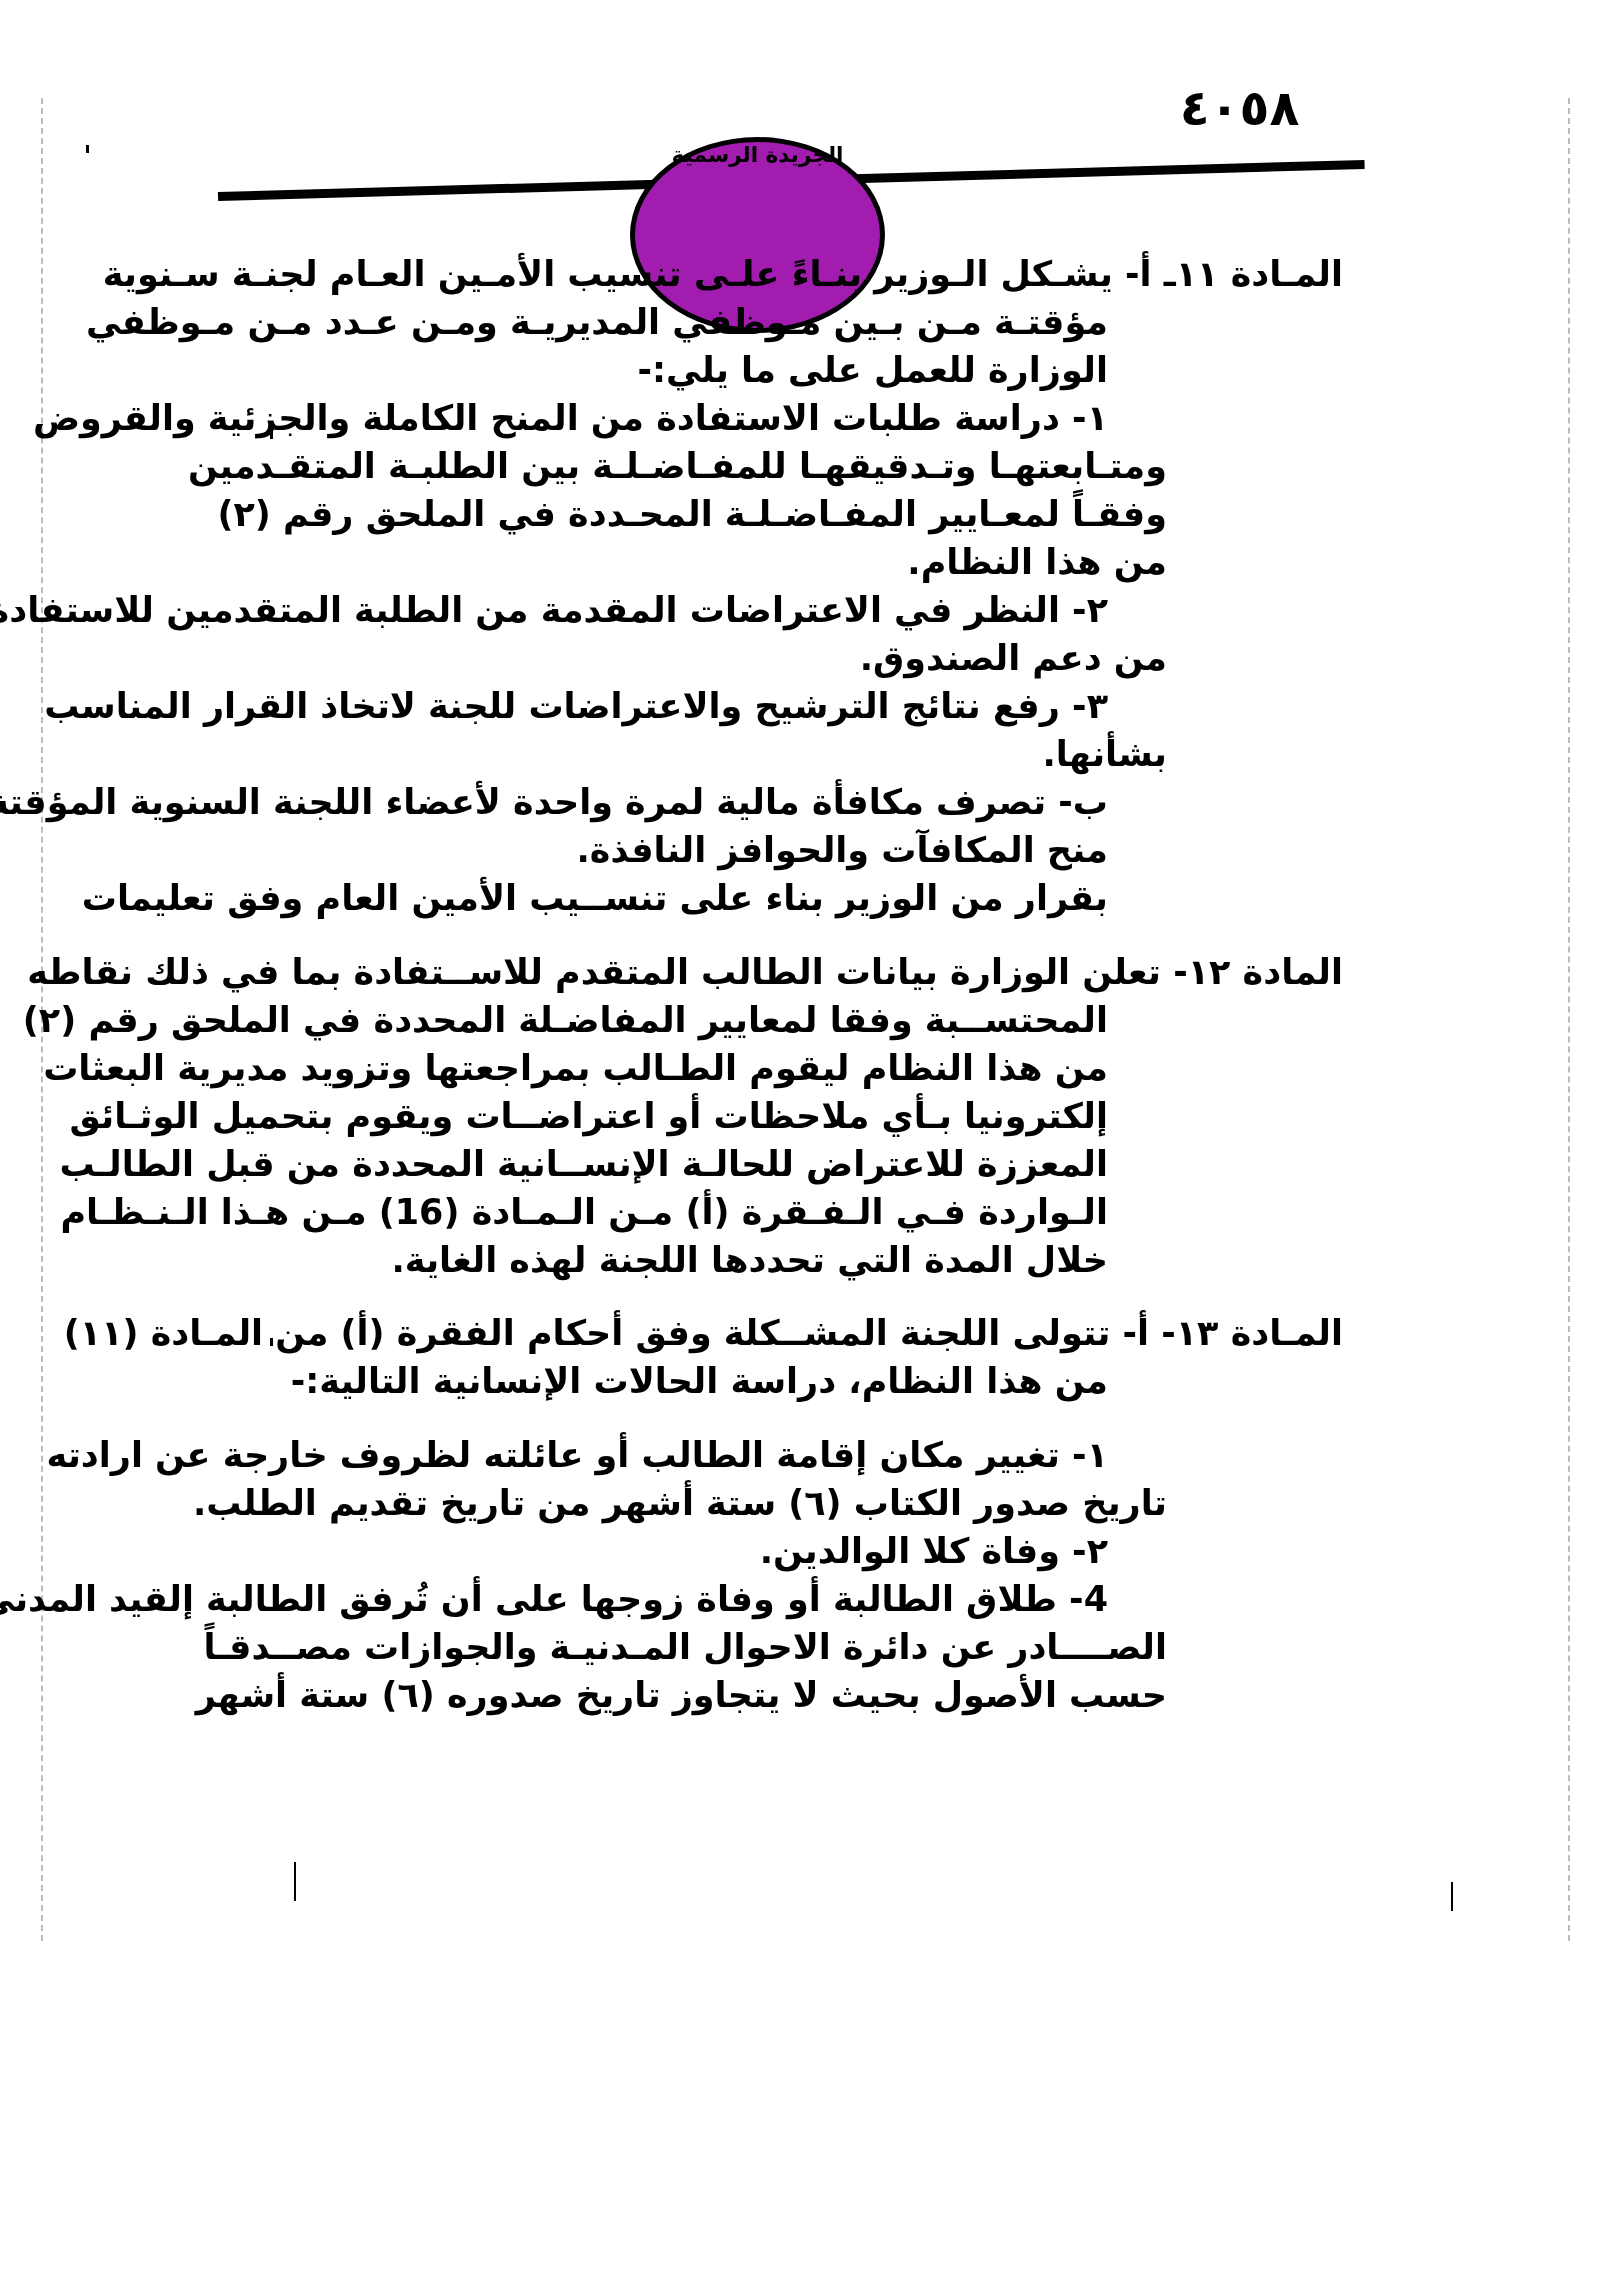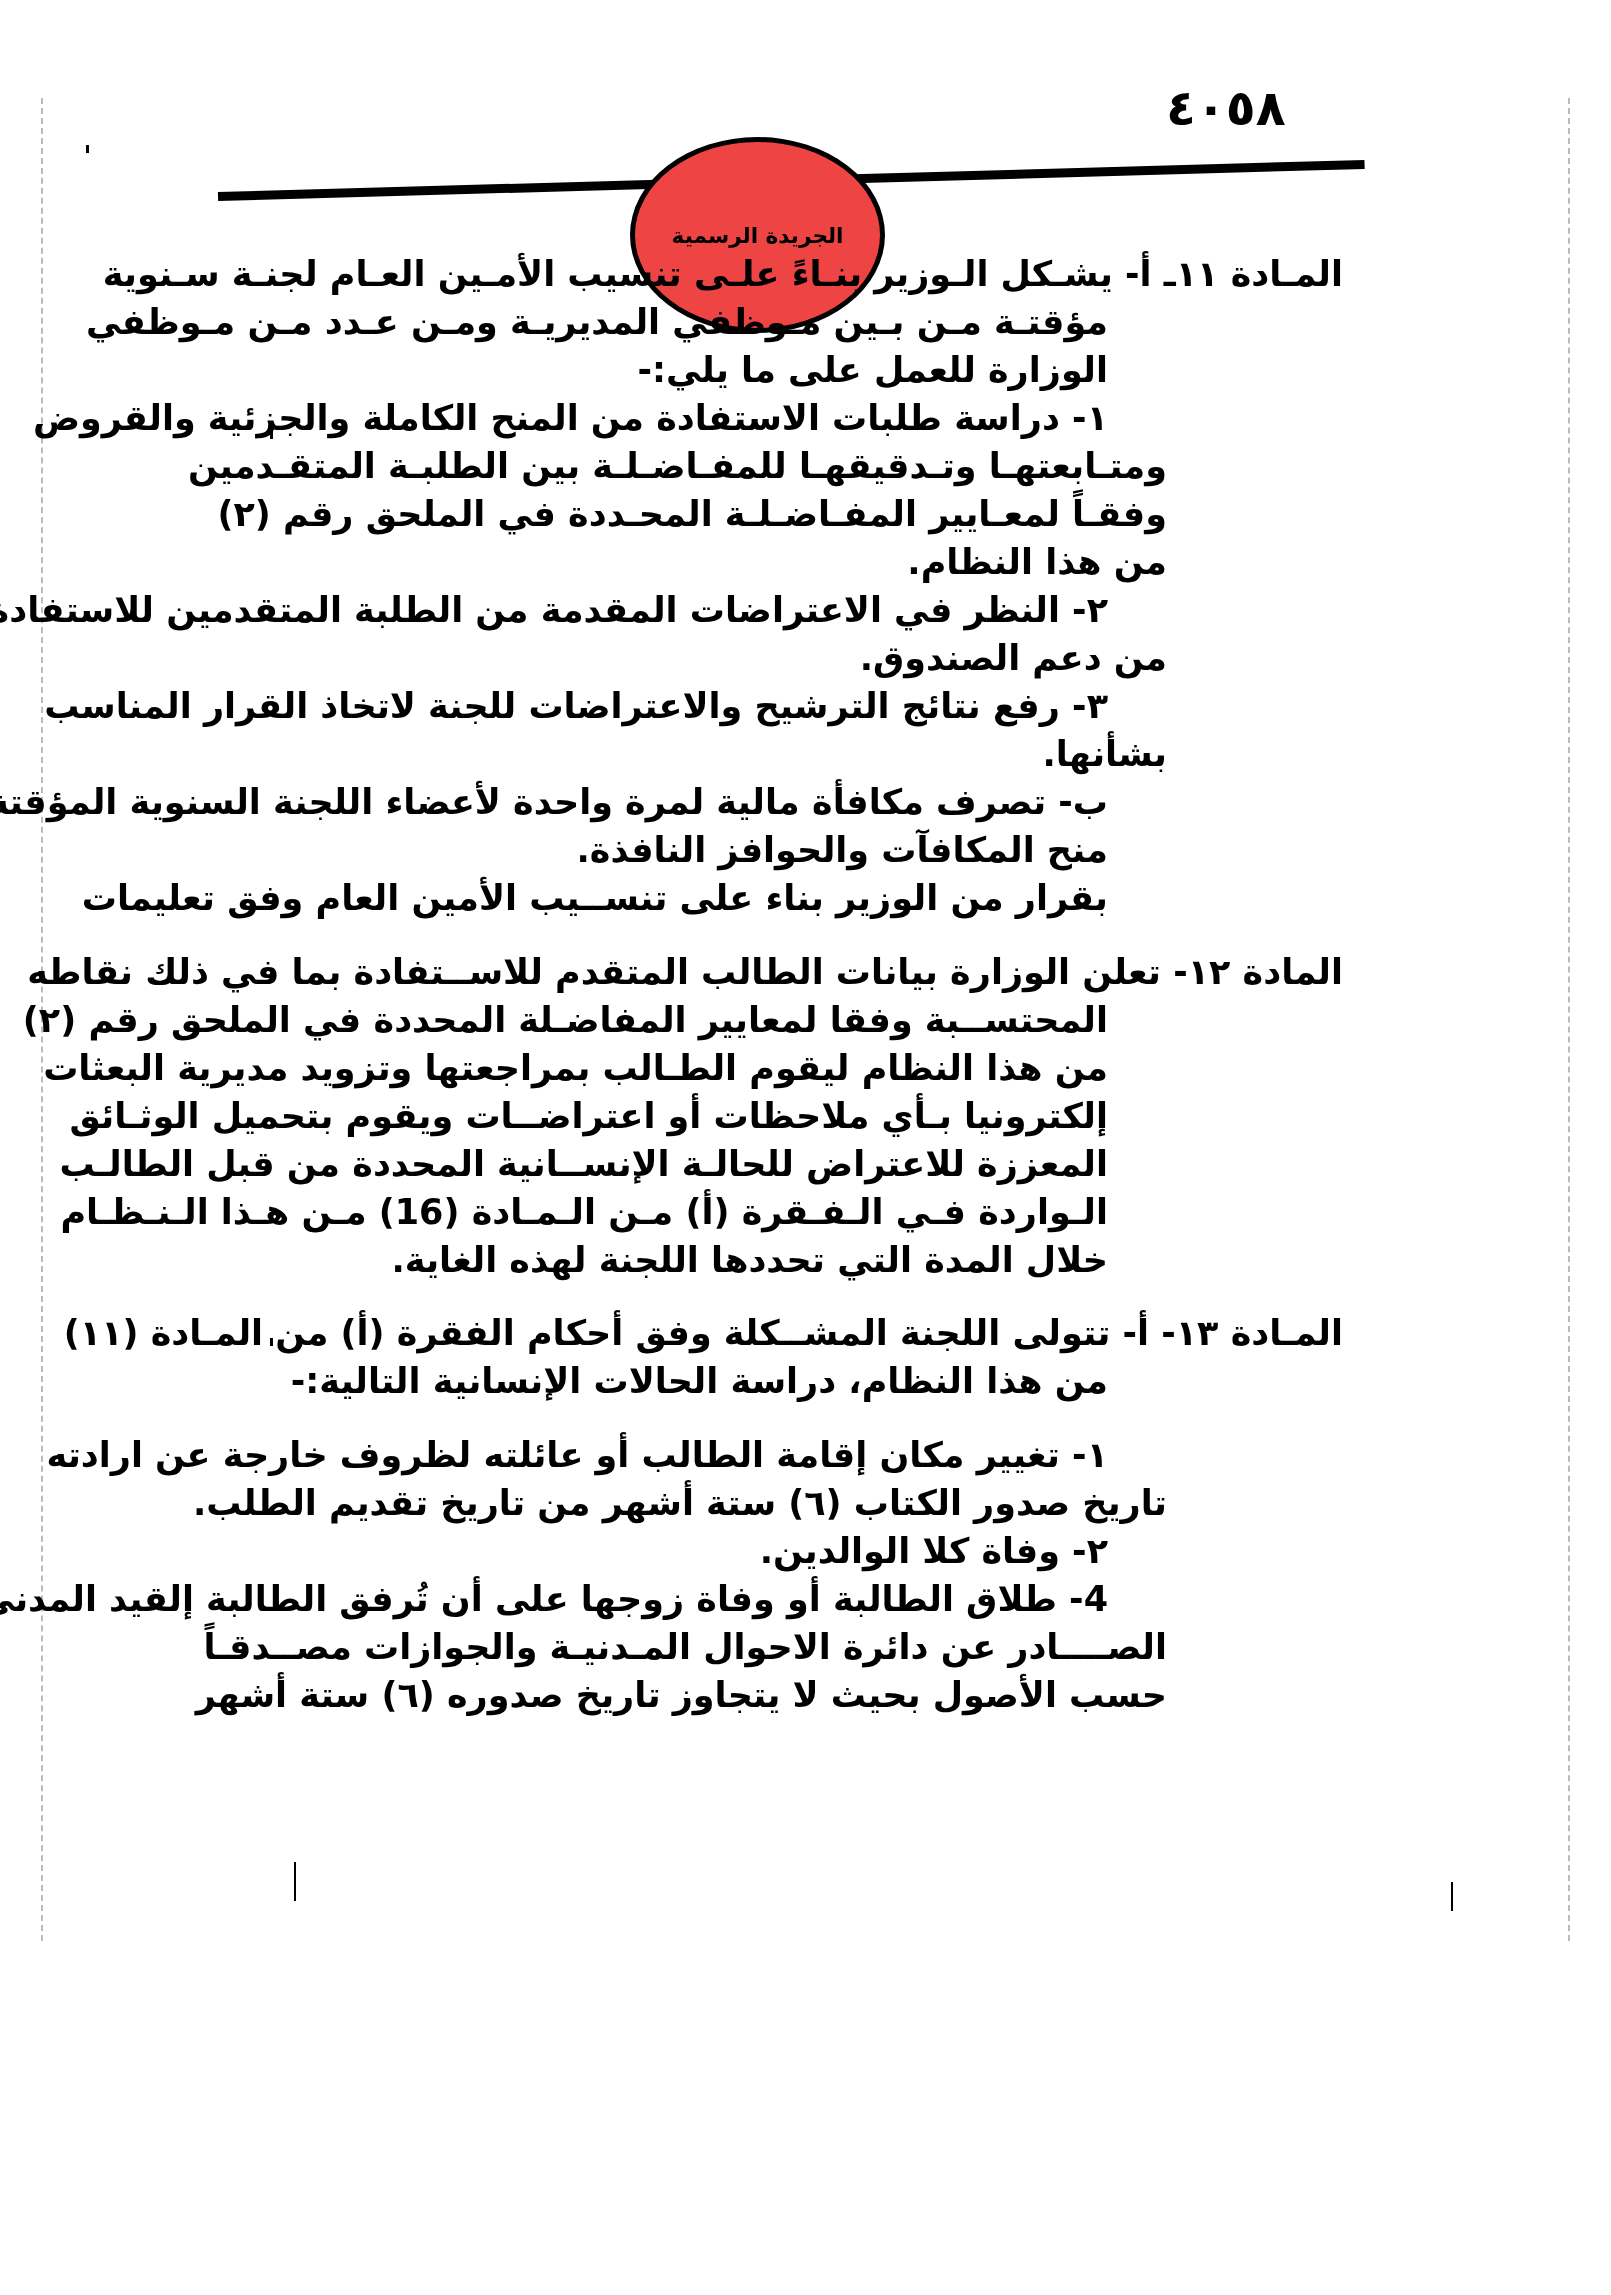--- a/index.html
+++ b/index.html
@@ -1,26 +1,26 @@
 <!DOCTYPE html>
 <html><head>
 <meta charset="utf-8">
 <style>
   html, body { margin:0; padding:0; background:#ffffff; }
   body { width:1611px; height:2296px; position:relative; overflow:hidden;
          font-family:"DejaVu Sans", sans-serif; color:#000; }
   .page { position:absolute; left:0; top:0; width:1611px; height:2296px; background:#fff; }
   .margin-line { position:absolute; top:98px; width:0; border-left:2px dashed #bbb; }
-  .page-number { position:absolute; left:1166px; top:80px; width:147px; text-align:left;
+  .page-number { position:absolute; left:1166px; top:80px; width:147px; text-align:center;
                  font-size:49px; font-weight:bold; direction:rtl; letter-spacing:3.9px; }
   .header-rule { position:absolute; left:218px; top:192px; width:1147px; height:8.8px;
                  background:#000; transform:rotate(-1.6deg); transform-origin:left center; }
   .header-ellipse { position:absolute; left:630px; top:137px; width:255px; height:196px;
-                    border:5.9px solid #000; border-radius:50%; background:#ef4444;
-                    display:flex; align-items:center; justify-content:center; box-sizing:border-box; }
+                    border:5.9px solid #000; border-radius:50%; background:#a21caf;
+                    display:flex; justify-content:center; box-sizing:border-box; }
   .header-title { font-size:21.6px; font-weight:bold; direction:rtl; }
   .body { position:absolute; left:265px; top:250px; width:1078px; direction:rtl;
           font-size:35px; font-weight:bold; line-height:48px; }
   .line { white-space:nowrap; text-align:justify; }
   .l0 { padding-right:0; }
   .l1 { padding-right:235px; }
   .l2 { padding-right:176px; }
   .gap { height:25.5px; }
   .speck { position:absolute; width:2.9px; height:7.8px; background:#000; }
 </style>

